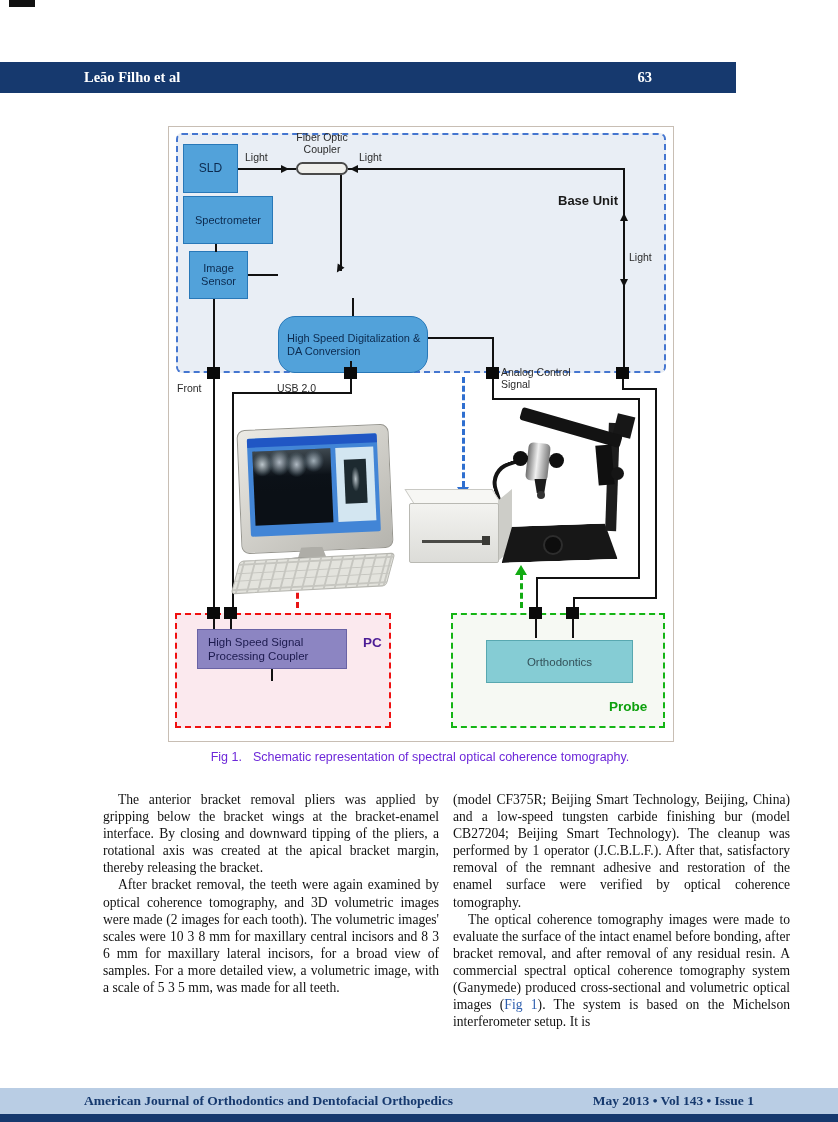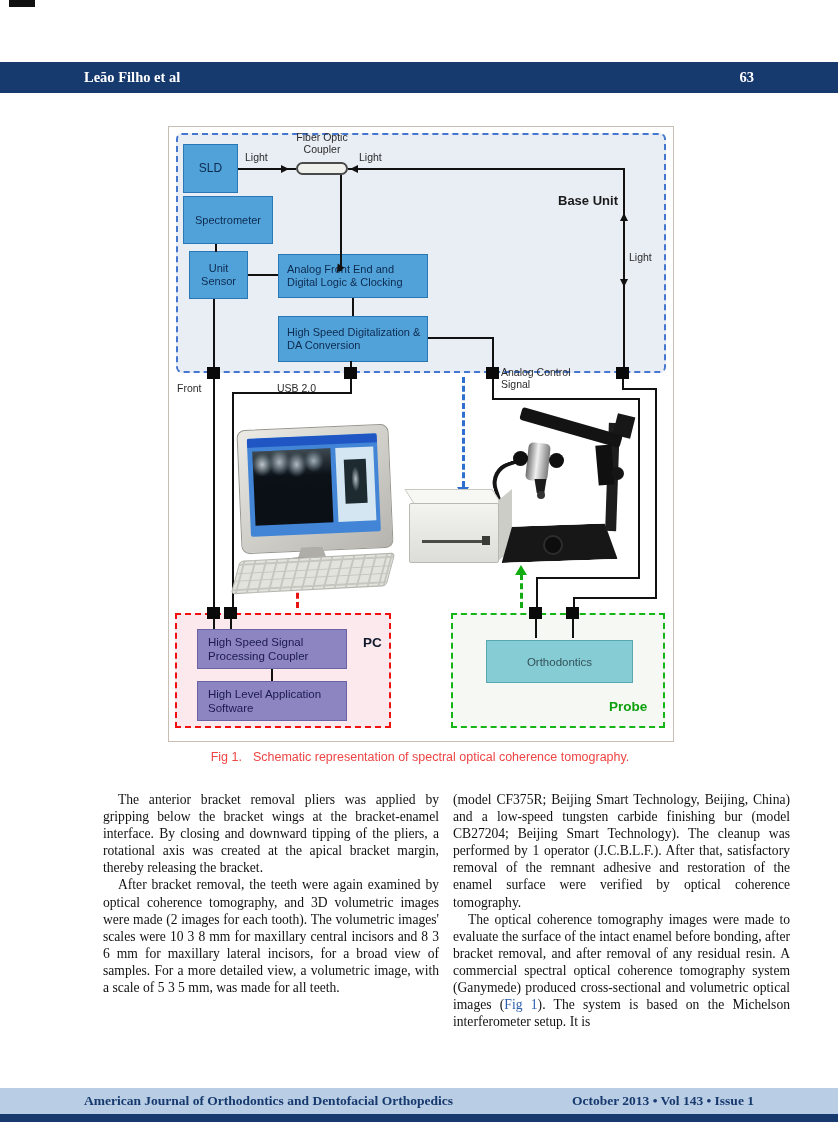--- a/index.html
+++ b/index.html
@@ -1,20 +1,20 @@
 <!DOCTYPE html>
 <html><head>
 <meta charset="utf-8">
 <style>
   html,body{margin:0;padding:0;background:#fff;}
   #page{position:relative;width:838px;height:1122px;background:#fff;overflow:hidden;
         font-family:"Liberation Sans",sans-serif;}
   .abs{position:absolute;margin-left:24px;}
   
-  #hdr{position:absolute;left:0;top:62px;width:838px;height:31px;background:#16396e;
+  #hdr{position:absolute;left:0;top:62px;width:736px;height:31px;background:#16396e;
        display:flex;align-items:center;justify-content:space-between;padding:0 84px;box-sizing:border-box;
        color:#fff;font-family:"Liberation Serif",serif;font-weight:bold;font-size:14.5px;}
   #ftr{position:absolute;left:0;top:1088px;width:838px;height:26px;background:#b9cde4;
        display:flex;align-items:center;justify-content:space-between;padding:0 84px;box-sizing:border-box;
        color:#16396e;font-family:"Liberation Serif",serif;font-weight:bold;font-size:13.5px;}
   #ftr-stripe{position:absolute;left:0;top:1114px;width:838px;height:8px;background:#16396e;}
   #artifact{position:absolute;left:9px;top:0;width:26px;height:7px;background:#111;}
   
   #fig{position:absolute;left:168px;top:126px;width:504px;height:614px;background:#fff;
        border:1px solid #c8beb4;}
@@ -41,27 +41,27 @@
   .dash-blue{position:absolute;width:0;border-left:3px dashed #2f6fd0;}
   .dash-red{position:absolute;width:0;border-left:3px dashed #e81414;}
   .dash-green{position:absolute;width:0;border-left:3px dashed #12ab12;}
   #pcpanel{position:absolute;left:6px;top:486px;width:216px;height:115px;background:#fbe9ee;
        border:2.5px dashed #f01010;box-sizing:border-box;}
   #probepanel{position:absolute;left:282px;top:486px;width:214px;height:115px;background:#f6f9f3;
        border:2.5px dashed #14b514;box-sizing:border-box;}
   #appbox{position:absolute;left:33px;top:25px;width:147px;height:43px;background:#85ccd4;
        border:1.5px solid #58a8b0;color:#33525a;display:flex;align-items:center;justify-content:center;
        font-size:11.5px;box-sizing:border-box;}
-  .panel-tag{position:absolute;font-weight:bold;font-size:13.5px;color:#0f172a;}
+  .panel-tag{position:absolute;font-weight:bold;font-size:13.5px;color:#4c1d95;}
   
   #coupler{position:absolute;left:127px;top:35px;width:52px;height:13px;background:#efefec;
        border:2px solid #4a4a4a;border-radius:8px;box-sizing:border-box;}
   
   #caption{position:absolute;left:84px;top:750px;width:672px;text-align:center;
-       font-size:12.5px;color:#ef4444;font-family:"Liberation Sans",sans-serif;}
+       font-size:12.5px;color:#6d28d9;font-family:"Liberation Sans",sans-serif;}
   .col{position:absolute;top:791px;width:336px;font-family:"Liberation Serif",serif;
        font-size:13.6px;line-height:17.1px;text-align:justify;color:#111;margin-left:19px;}
   .col p{margin:0;}
   .col p.ind{text-indent:15px;}
   .figlink{color:#2b5cad;}
   
   .photo{position:absolute;}
   #mon-bezel{position:absolute;left:8px;top:4px;width:150px;height:122px;border-radius:8px;
        background:linear-gradient(145deg,#eceae4,#b5b4ae);border:1px solid #97968f;transform:rotate(-2.5deg);}
   #mon-screen{position:absolute;left:9px;top:8px;width:130px;height:98px;background:#4285d6;border-radius:2px;overflow:hidden;}
@@ -108,23 +108,22 @@
     <span>63</span>
   </div>
 
   <div id="fig">
 
     <div id="baseunit"></div>
     <div class="abs" style="left:365px;top:66px;font-weight:bold;font-size:13px;color:#1a1a1a;">Base Unit</div>
 
     <div class="bbox" style="left:14px;top:17px;width:55px;height:49px;font-size:12px;">SLD</div>
     <div class="bbox" style="left:14px;top:69px;width:90px;height:48px;">Spectrometer</div>
-    <div class="bbox" style="left:20px;top:124px;width:59px;height:48px;">Unit Sensor</div>
-    <div class="bbox left" style="left:109px;top:127px;width:150px;height:44px;">Analog Front End and Digital Logic &amp; Clocking</div>
-    <div class="bbox left" style="left:109px;top:189px;width:150px;height:46px;">High Speed Digitalization &amp; DA Conversion</div>
+    <div class="bbox" style="left:20px;top:124px;width:59px;height:48px;">Image Sensor</div>
+    <div class="bbox left" style="left:109px;top:189px;width:150px;height:57px;border-radius:17px;">High Speed Digitalization &amp; DA Conversion</div>
 
     <div id="coupler"></div>
     <div class="lbl" style="left:108px;top:4px;width:90px;text-align:center;">Fiber Optic Coupler</div>
     <div class="lbl" style="left:76px;top:24px;">Light</div>
     <div class="lbl" style="left:190px;top:24px;">Light</div>
     <div class="lbl" style="left:460px;top:124px;">Light</div>
 
     <div class="ln" style="left:69px;top:41px;width:58px;height:2px;"></div>
     <div class="ln" style="left:179px;top:41px;width:276px;height:2px;"></div>
     <div class="ln" style="left:454px;top:41px;width:2px;height:205px;"></div>
@@ -210,21 +209,20 @@
       <div class="micro" style="left:442px;top:340px;width:13px;height:13px;border-radius:50%;background:#151515;"></div>
       <div class="micro" style="left:358px;top:316px;width:22px;height:38px;border-radius:5px;transform:rotate(6deg);background:linear-gradient(90deg,#6e6e6e,#f0f0f0 45%,#7a7a7a);"></div>
       <div class="micro" style="left:344px;top:324px;width:15px;height:15px;border-radius:50%;background:#0f0f0f;"></div>
       <div class="micro" style="left:380px;top:326px;width:15px;height:15px;border-radius:50%;background:#0f0f0f;"></div>
       <div class="micro" style="left:364px;top:352px;width:15px;height:14px;background:#1c1c1c;clip-path:polygon(10% 0,90% 0,75% 100%,25% 100%);"></div>
       <div class="micro" style="left:368px;top:364px;width:8px;height:8px;border-radius:50%;background:#333;"></div>
     </div>
 
     <div id="pcpanel"></div>
     <div class="pbox" style="left:28px;top:502px;width:150px;height:40px;">High Speed Signal Processing Coupler</div>
-    <div class="pbox" style="left:28px;top:554px;width:150px;height:40px;">High Level Application Software</div>
     <div class="ln" style="left:102px;top:542px;width:2px;height:12px;"></div>
     <div class="panel-tag" style="left:194px;top:508px;">PC</div>
     <div class="sq" style="left:38px;top:480px;"></div>
     <div class="sq" style="left:55px;top:480px;"></div>
     <div class="ln" style="left:44px;top:491px;width:2px;height:11px;"></div>
     <div class="ln" style="left:61px;top:491px;width:2px;height:11px;"></div>
 
     <div id="probepanel">
       <div id="appbox">Orthodontics</div>
       <div class="panel-tag" style="left:156px;top:84px;color:#0da00d;">Probe</div>
@@ -246,17 +244,17 @@
     <p class="ind">The anterior bracket removal pliers was applied by gripping below the bracket wings at the bracket-enamel interface. By closing and downward tipping of the pliers, a rotational axis was created at the apical bracket margin, thereby releasing the bracket.</p>
     <p class="ind">After bracket removal, the teeth were again examined by optical coherence tomography, and 3D volumetric images were made (2 images for each tooth). The volumetric images' scales were 10 3 8 mm for maxillary central incisors and 8 3 6 mm for maxillary lateral incisors, for a broad view of samples. For a more detailed view, a volumetric image, with a scale of 5 3 5 mm, was made for all teeth.</p>
   </div>
   <div class="col" style="left:434px;width:337px;">
     <p>(model CF375R; Beijing Smart Technology, Beijing, China) and a low-speed tungsten carbide finishing bur (model CB27204; Beijing Smart Technology). The cleanup was performed by 1 operator (J.C.B.L.F.). After that, satisfactory removal of the remnant adhesive and restoration of the enamel surface were verified by optical coherence tomography.</p>
     <p class="ind"><span>The optical coherence tomography images were made to evaluate the surface of the intact enamel before bonding, after bracket removal, and after removal of any residual resin. A commercial spectral optical coherence tomography system (Ganymede) produced cross-sectional and volumetric optical images (</span><span class="figlink">Fig 1</span><span>). The system is based on the Michelson interferometer setup. It is</span></p>
   </div>
 
   <div id="ftr">
     <span>American Journal of Orthodontics and Dentofacial Orthopedics</span>
-    <span>October 2013 • Vol 143 • Issue 1</span>
+    <span>May 2013 • Vol 143 • Issue 1</span>
   </div>
   <div id="ftr-stripe"></div>
 
 </div>
 
 </body></html>

